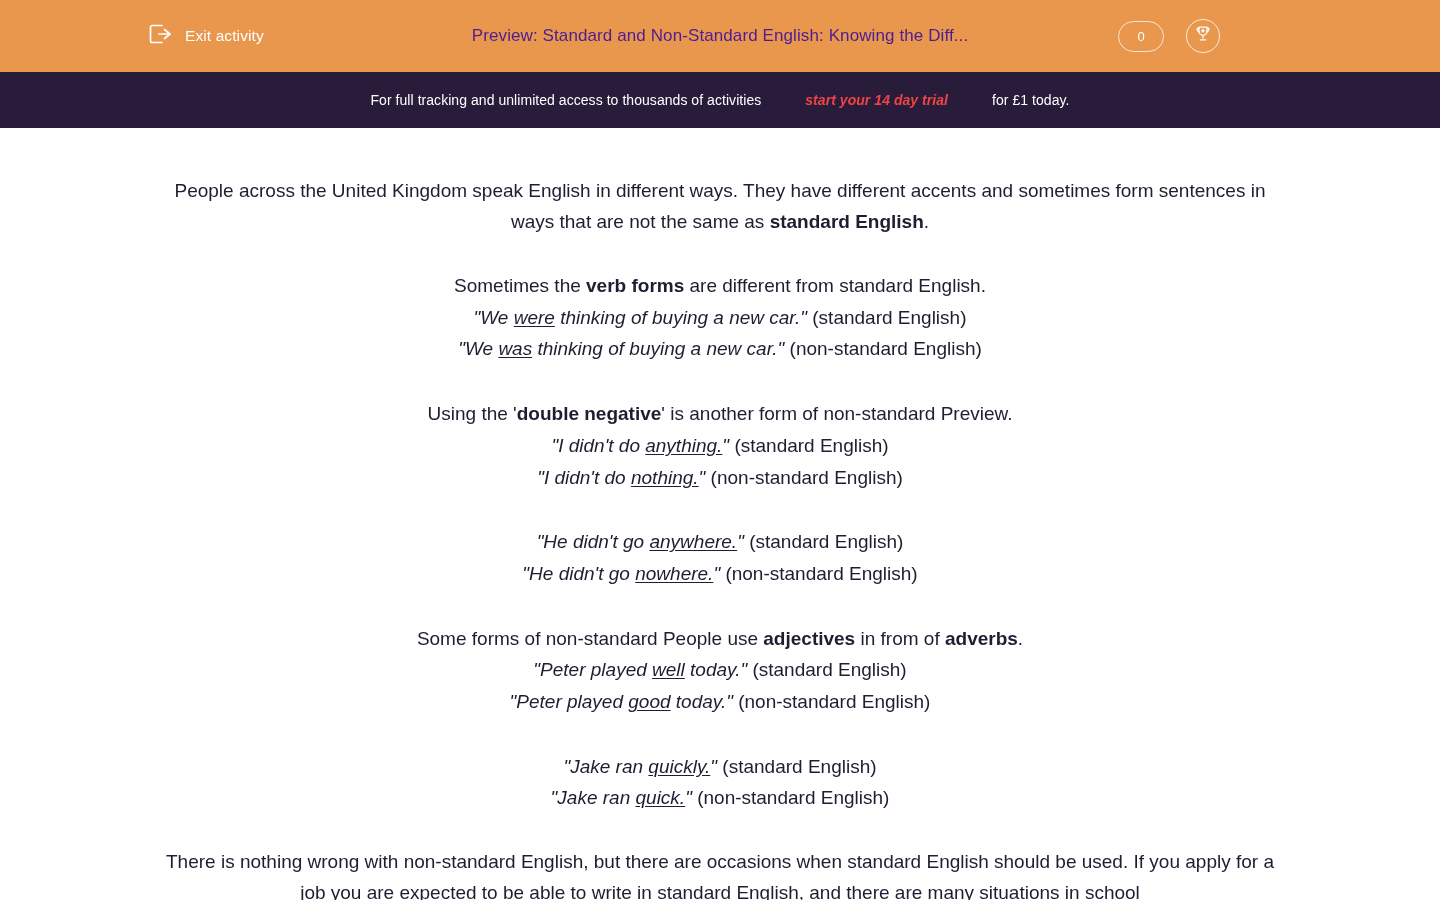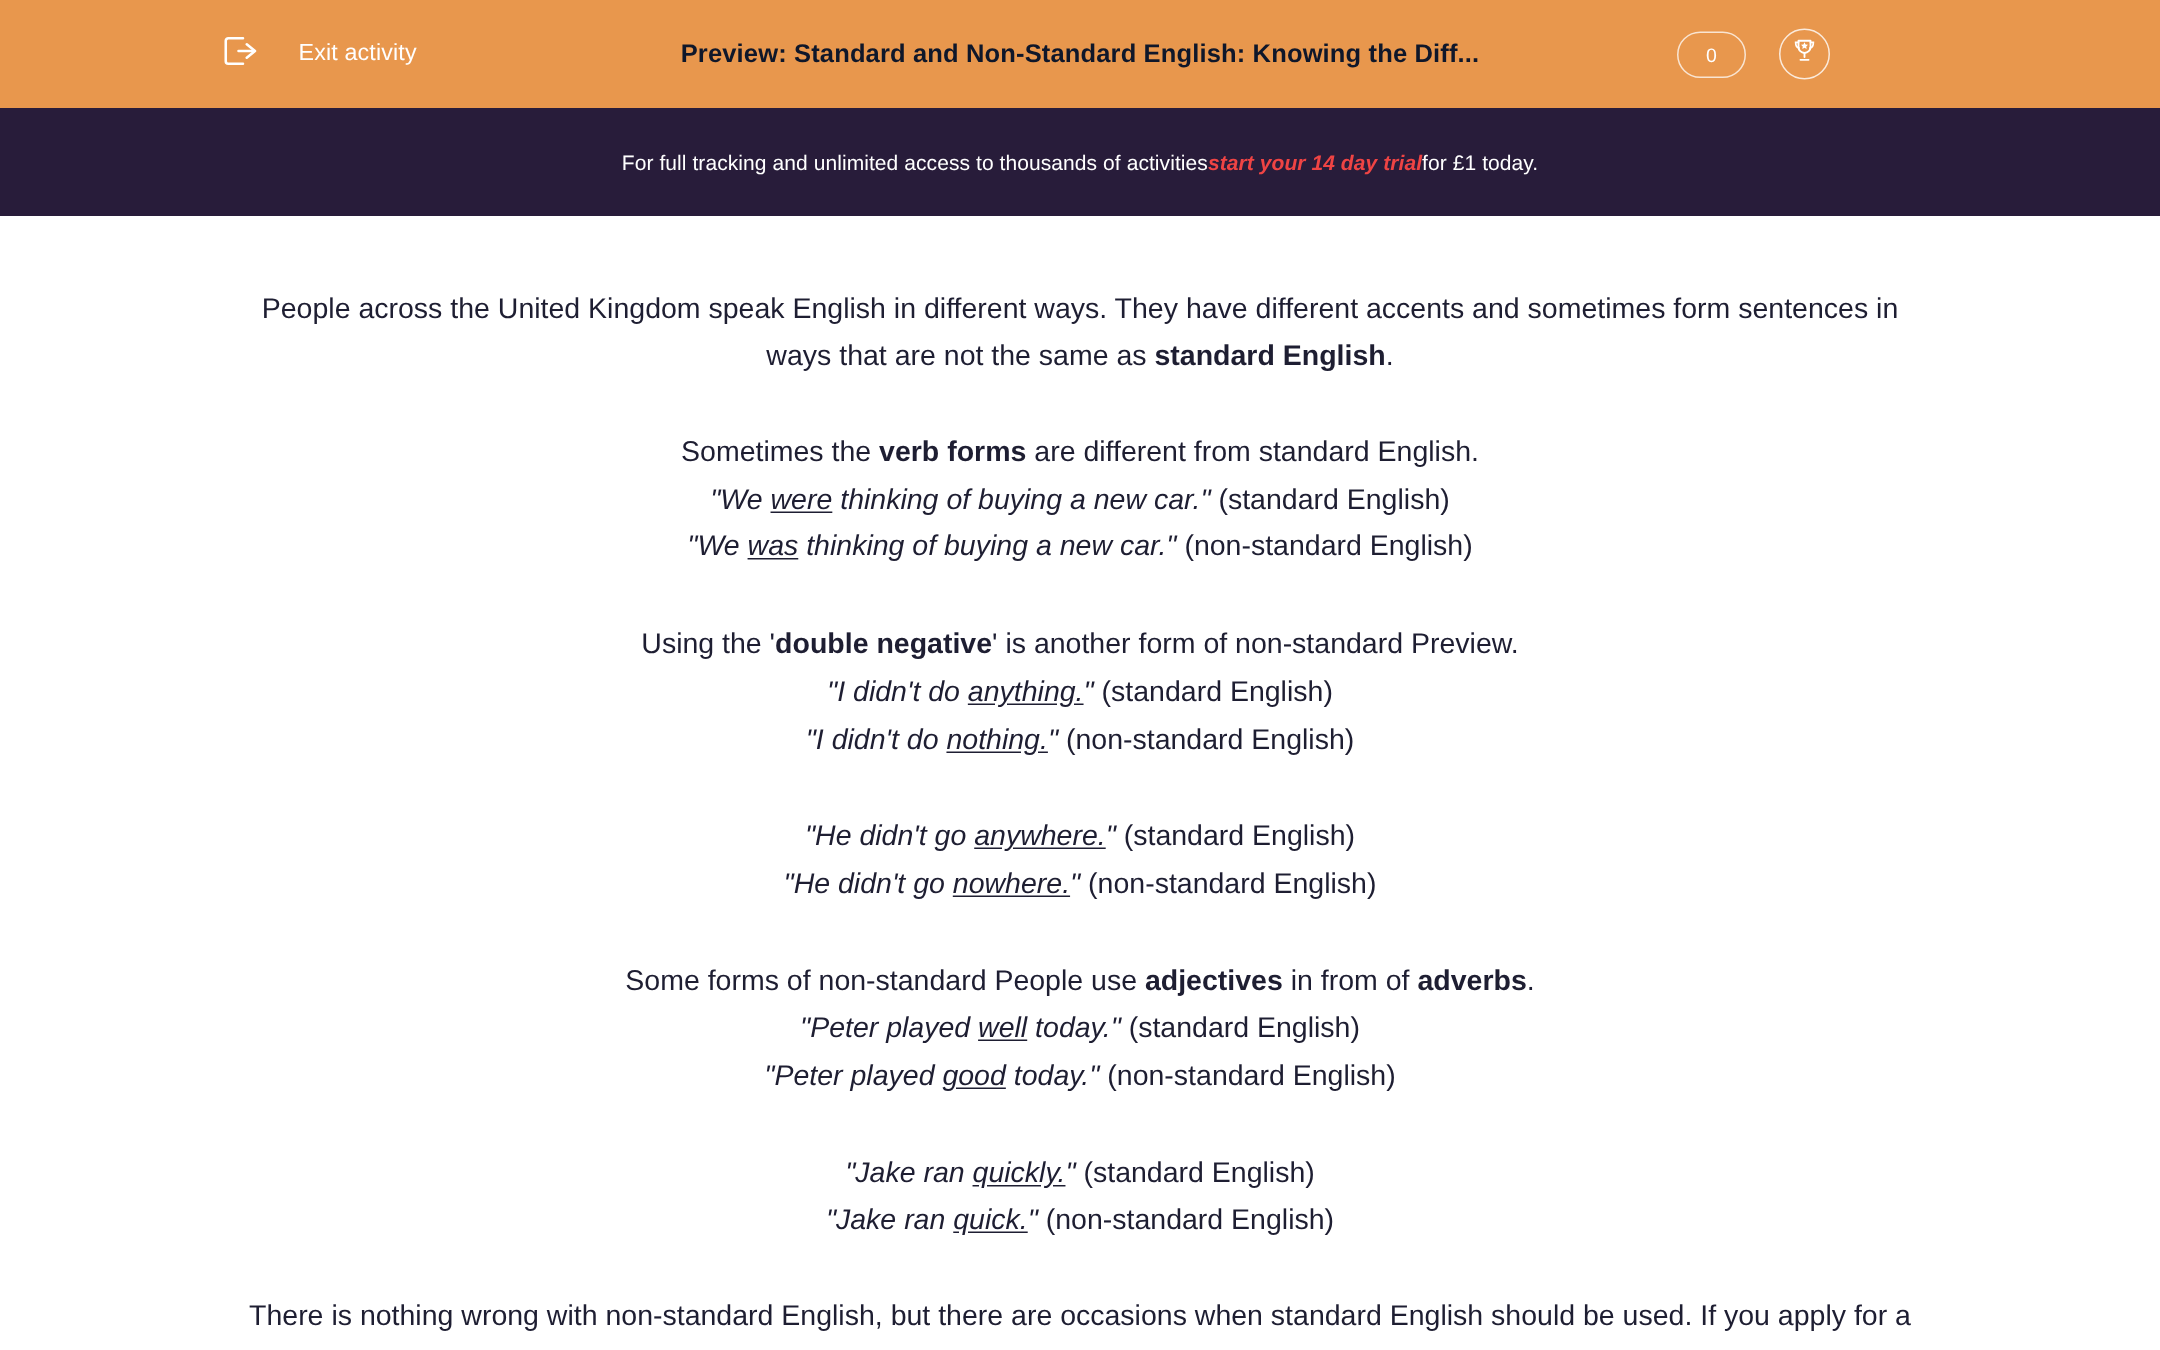--- a/index.html
+++ b/index.html
@@ -25,43 +25,43 @@
     align-items: center;
   }
 
   .exit-activity {
     position: absolute;
     left: 148px;
     top: 0;
     height: 72px;
     display: flex;
     align-items: center;
-    gap: 25px;
+    gap: 11px;
     color: #ffffff;
     cursor: pointer;
   }
   .exit-activity .exit-label {
     font-size: 15.5px;
     line-height: 1;
     letter-spacing: 0.1px;
     color: #ffffff;
   }
   .icon-exit { display: block; }
 
   .activity-title {
     position: absolute;
     left: 0; right: 0;
     top: 0;
     height: 72px;
     display: flex;
     align-items: center;
     justify-content: center;
     font-size: 17px;
-    font-weight: bold;
-    color: #0f172a;
+    font-weight: normal;
+    color: #4c1d95;
     letter-spacing: 0.1px;
     pointer-events: none;
   }
 
   .topbar-right {
     position: absolute;
     right: 220px;
     top: 0;
     height: 72px;
     display: flex;
@@ -90,28 +90,29 @@
     border-radius: 50%;
     display: flex;
     align-items: center;
     justify-content: center;
     cursor: pointer;
     background: transparent;
   }
 
   
   .promo-banner {
-    height: 72px;
+    height: 56px;
     background: #281c3a;
     display: flex;
     align-items: center;
     justify-content: center;
     color: #ffffff;
     font-size: 14px;
     letter-spacing: 0.05px;
+    gap: 44px;
   }
   .promo-banner .promo-strong { font-weight: bold; }
   .promo-banner a, .promo-banner .promo-strong { color: #ef4444; text-decoration: none; font-style: italic; }
 
   
   .content {
     padding: 48px 0 0 0;
     text-align: center;
   }
 

